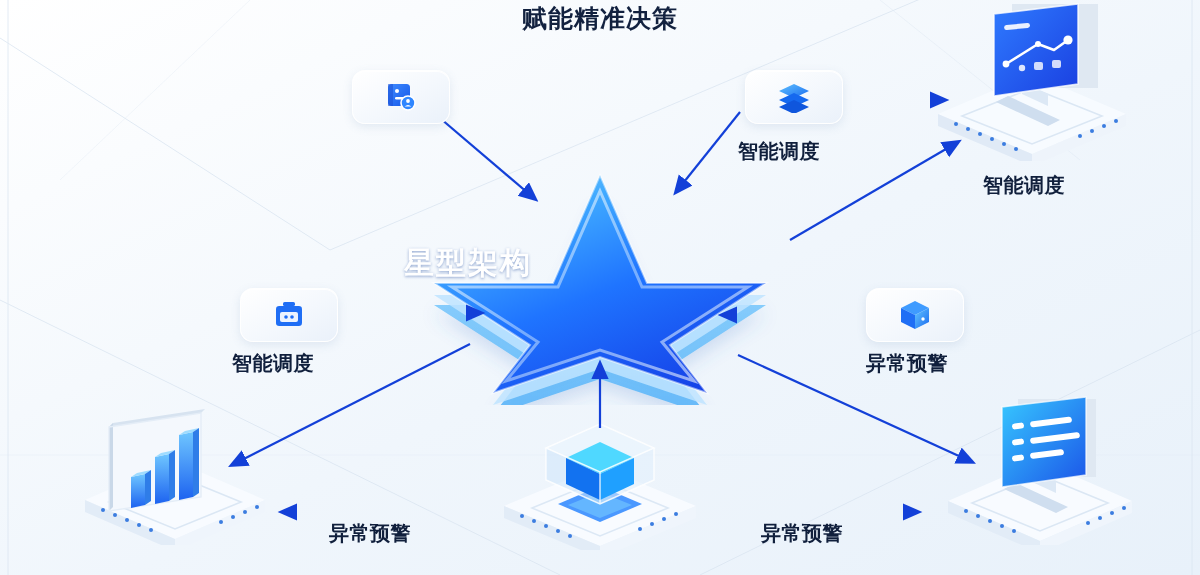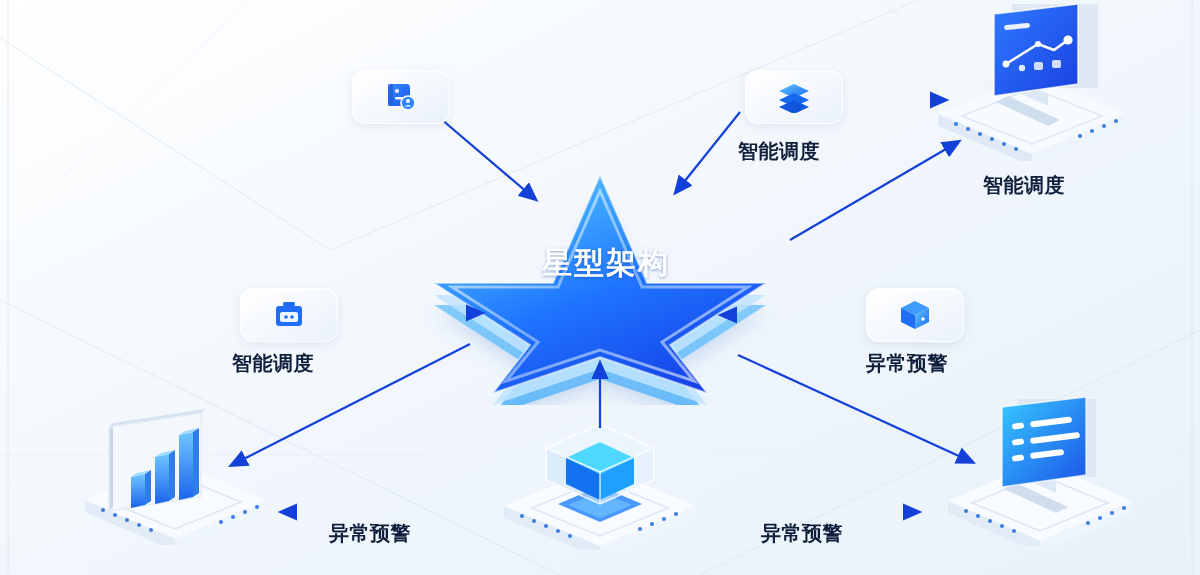--- a/index.html
+++ b/index.html
@@ -96,23 +96,22 @@
   
   #star-wrap {
     position: absolute;
     left: 400px;
     top: 165px;
     width: 400px;
     height: 240px;
   }
   #star-text {
     position: absolute;
-    left: 12px; right: 0;
+    left: 4px; right: 0;
     top: 78px;
-    text-align: center;
     font-size: 30px;
     font-weight: 700;
     color: #ffffff;
     letter-spacing: 2px;
     text-shadow: 0 1px 3px rgba(16,60,150,0.45);
     pointer-events: none;
   }
 
   #arrows {
     position: absolute;
@@ -142,20 +141,21 @@
       <line x1="0" y1="300" x2="560" y2="575"></line>
       <line x1="700" y1="575" x2="1200" y2="330"></line>
       <line x1="8" y1="0" x2="8" y2="575"></line>
       <line x1="1192" y1="0" x2="1192" y2="575"></line>
       <line x1="0" y1="455" x2="1200" y2="455" opacity="0.45"></line>
       <line x1="880" y1="0" x2="1080" y2="160" opacity="0.5"></line>
       <line x1="250" y1="0" x2="60" y2="180" opacity="0.4"></line>
     </g>
   </svg>
 
+  <div class="title">赋能精准决策</div>
 
   <div id="star-wrap">
     <svg width="400" height="240" viewBox="0 0 400 240">
       <defs>
         <linearGradient id="starFill" x1="0.15" y1="0" x2="0.75" y2="1">
           <stop offset="0%" stop-color="#7cd2ff"></stop>
           <stop offset="22%" stop-color="#3fa9ff"></stop>
           <stop offset="55%" stop-color="#1f74ff"></stop>
           <stop offset="100%" stop-color="#1542e8"></stop>
         </linearGradient>

